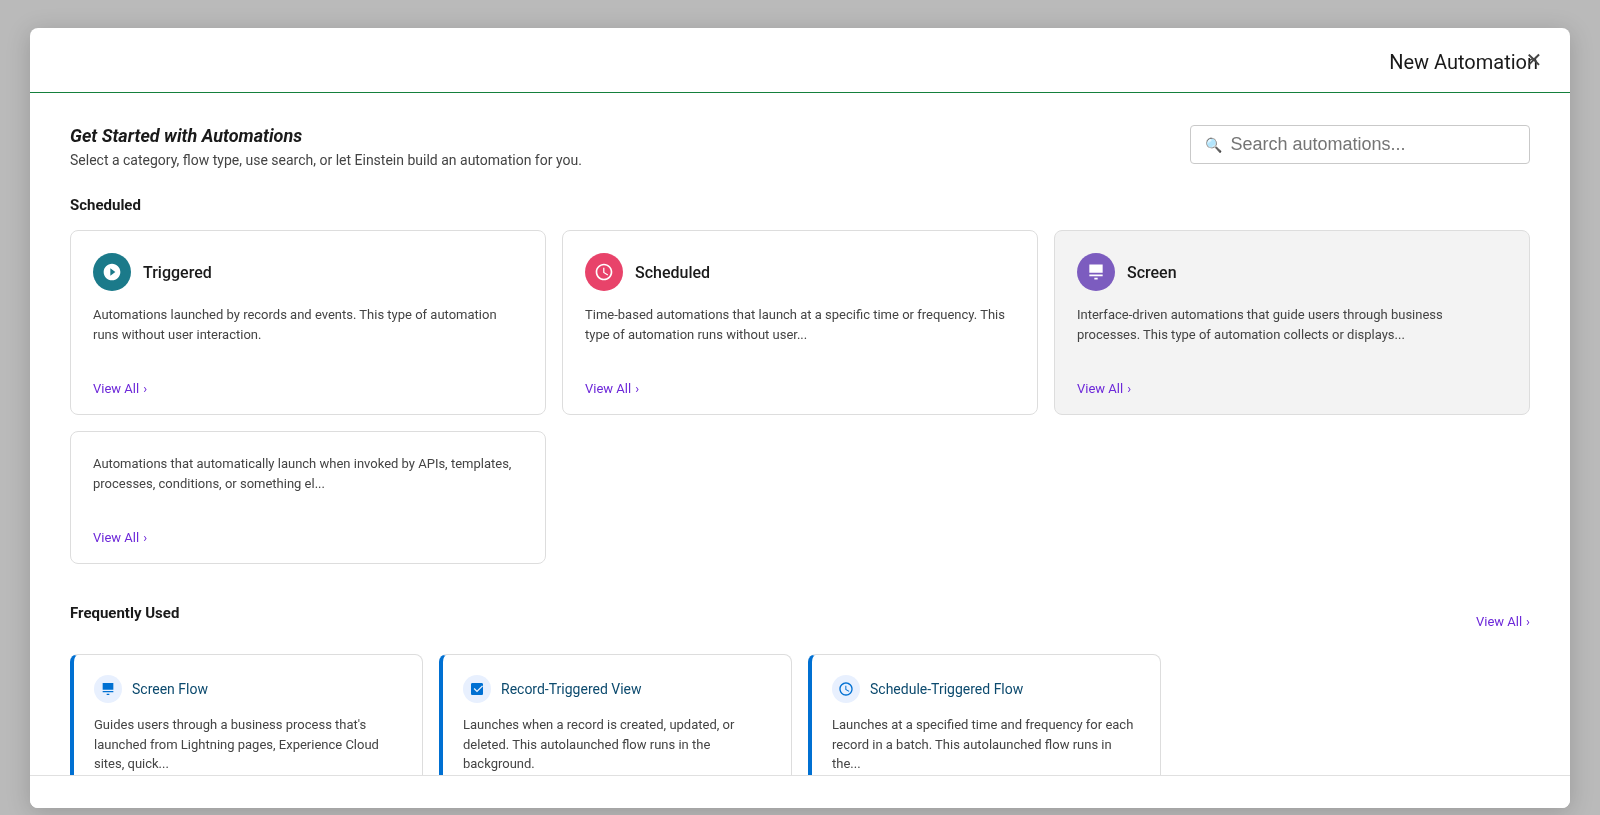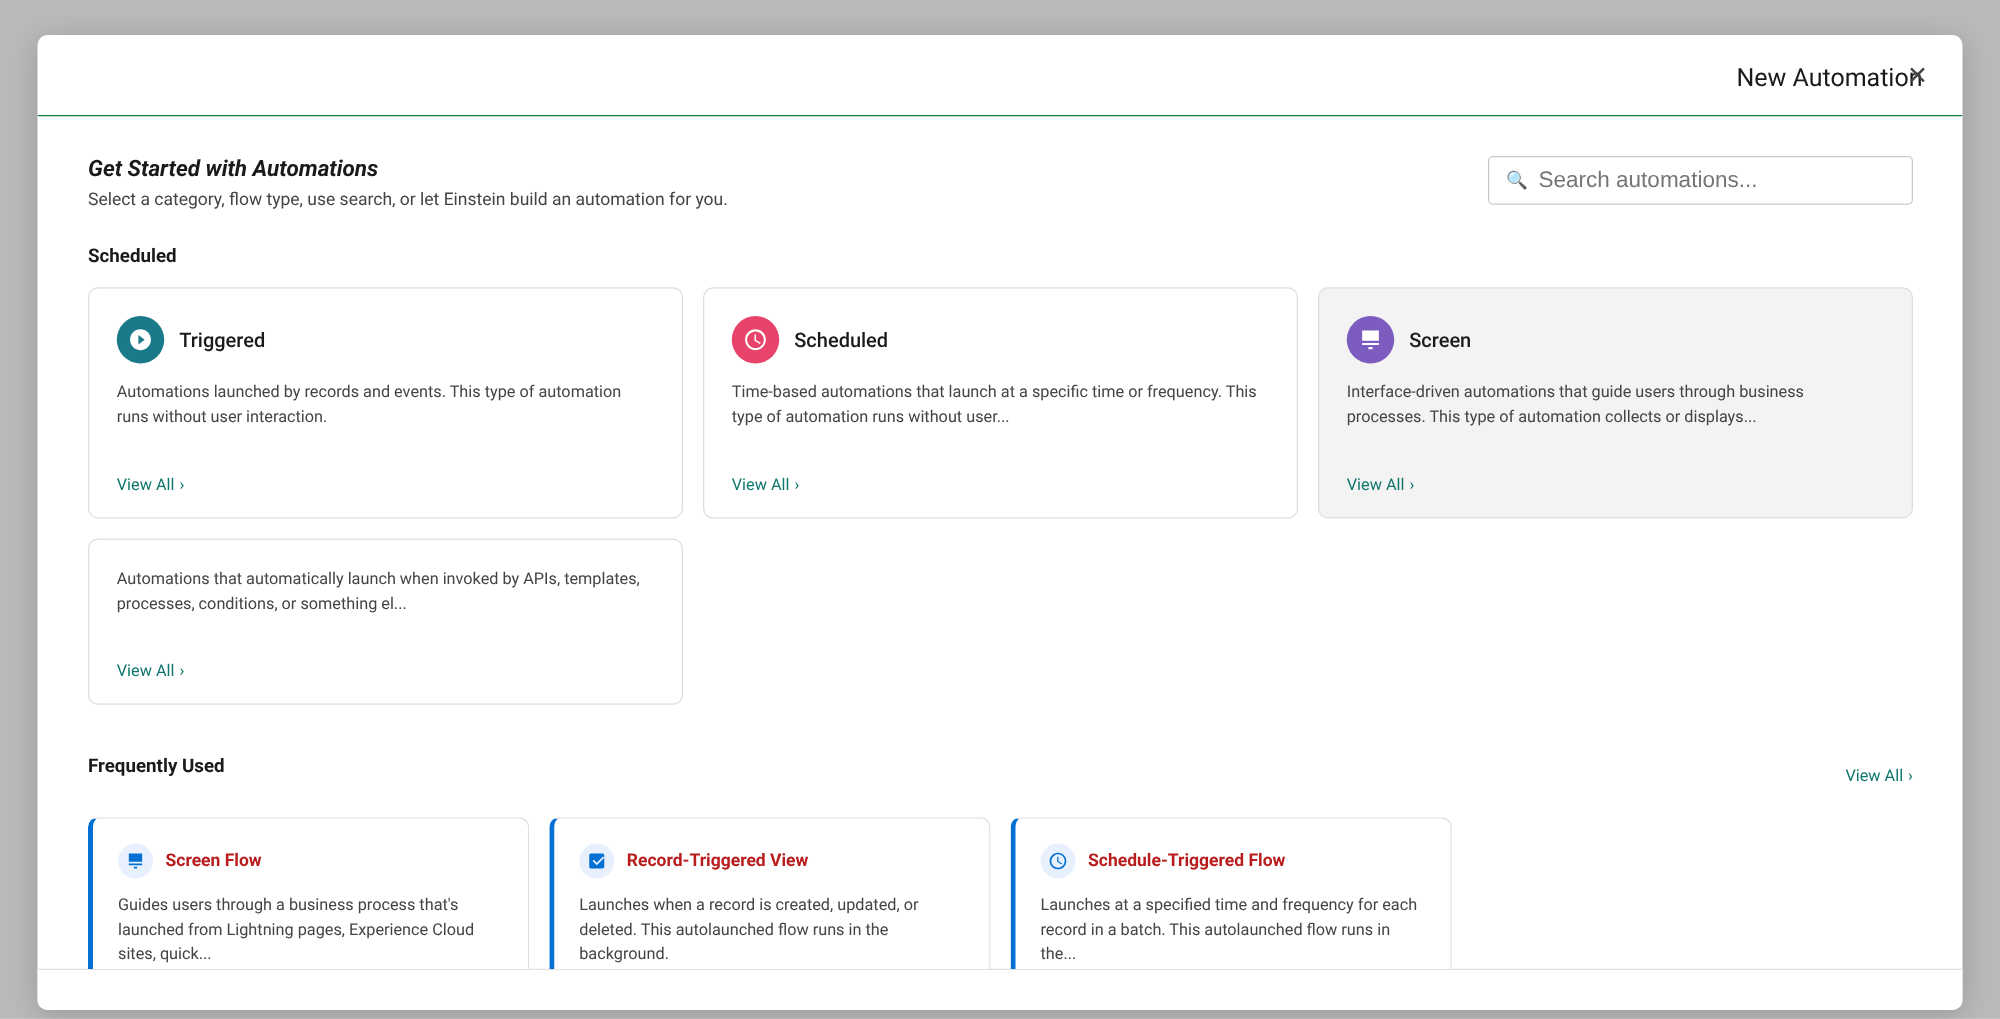--- a/index.html
+++ b/index.html
@@ -176,21 +176,21 @@
 
     .category-desc {
       font-size: 13px;
       color: #444;
       line-height: 1.5;
       margin-bottom: 16px;
       min-height: 60px;
     }
 
     .view-all {
-      color: #0f766e;
+      color: #6d28d9;
       font-size: 13px;
       text-decoration: none;
       display: flex;
       align-items: flex-start;
       gap: 4px;
       cursor: pointer;
     }
 
     .frequently-used-header {
       display: flex;
@@ -229,22 +229,22 @@
       justify-content: center;
       margin-right: 10px;
       font-size: 14px;
       flex-shrink: 0;
       background: #e8f0fe;
       color: #0070d2;
     }
 
     .freq-title {
       font-size: 14px;
-      font-weight: 700;
-      color: #b91c1c;
+      font-weight: 400;
+      color: #0c4a6e;
     }
 
     .freq-desc {
       font-size: 13px;
       color: #444;
       line-height: 1.5;
     }
 
     .modal-footer {
       padding: 16px 40px;

